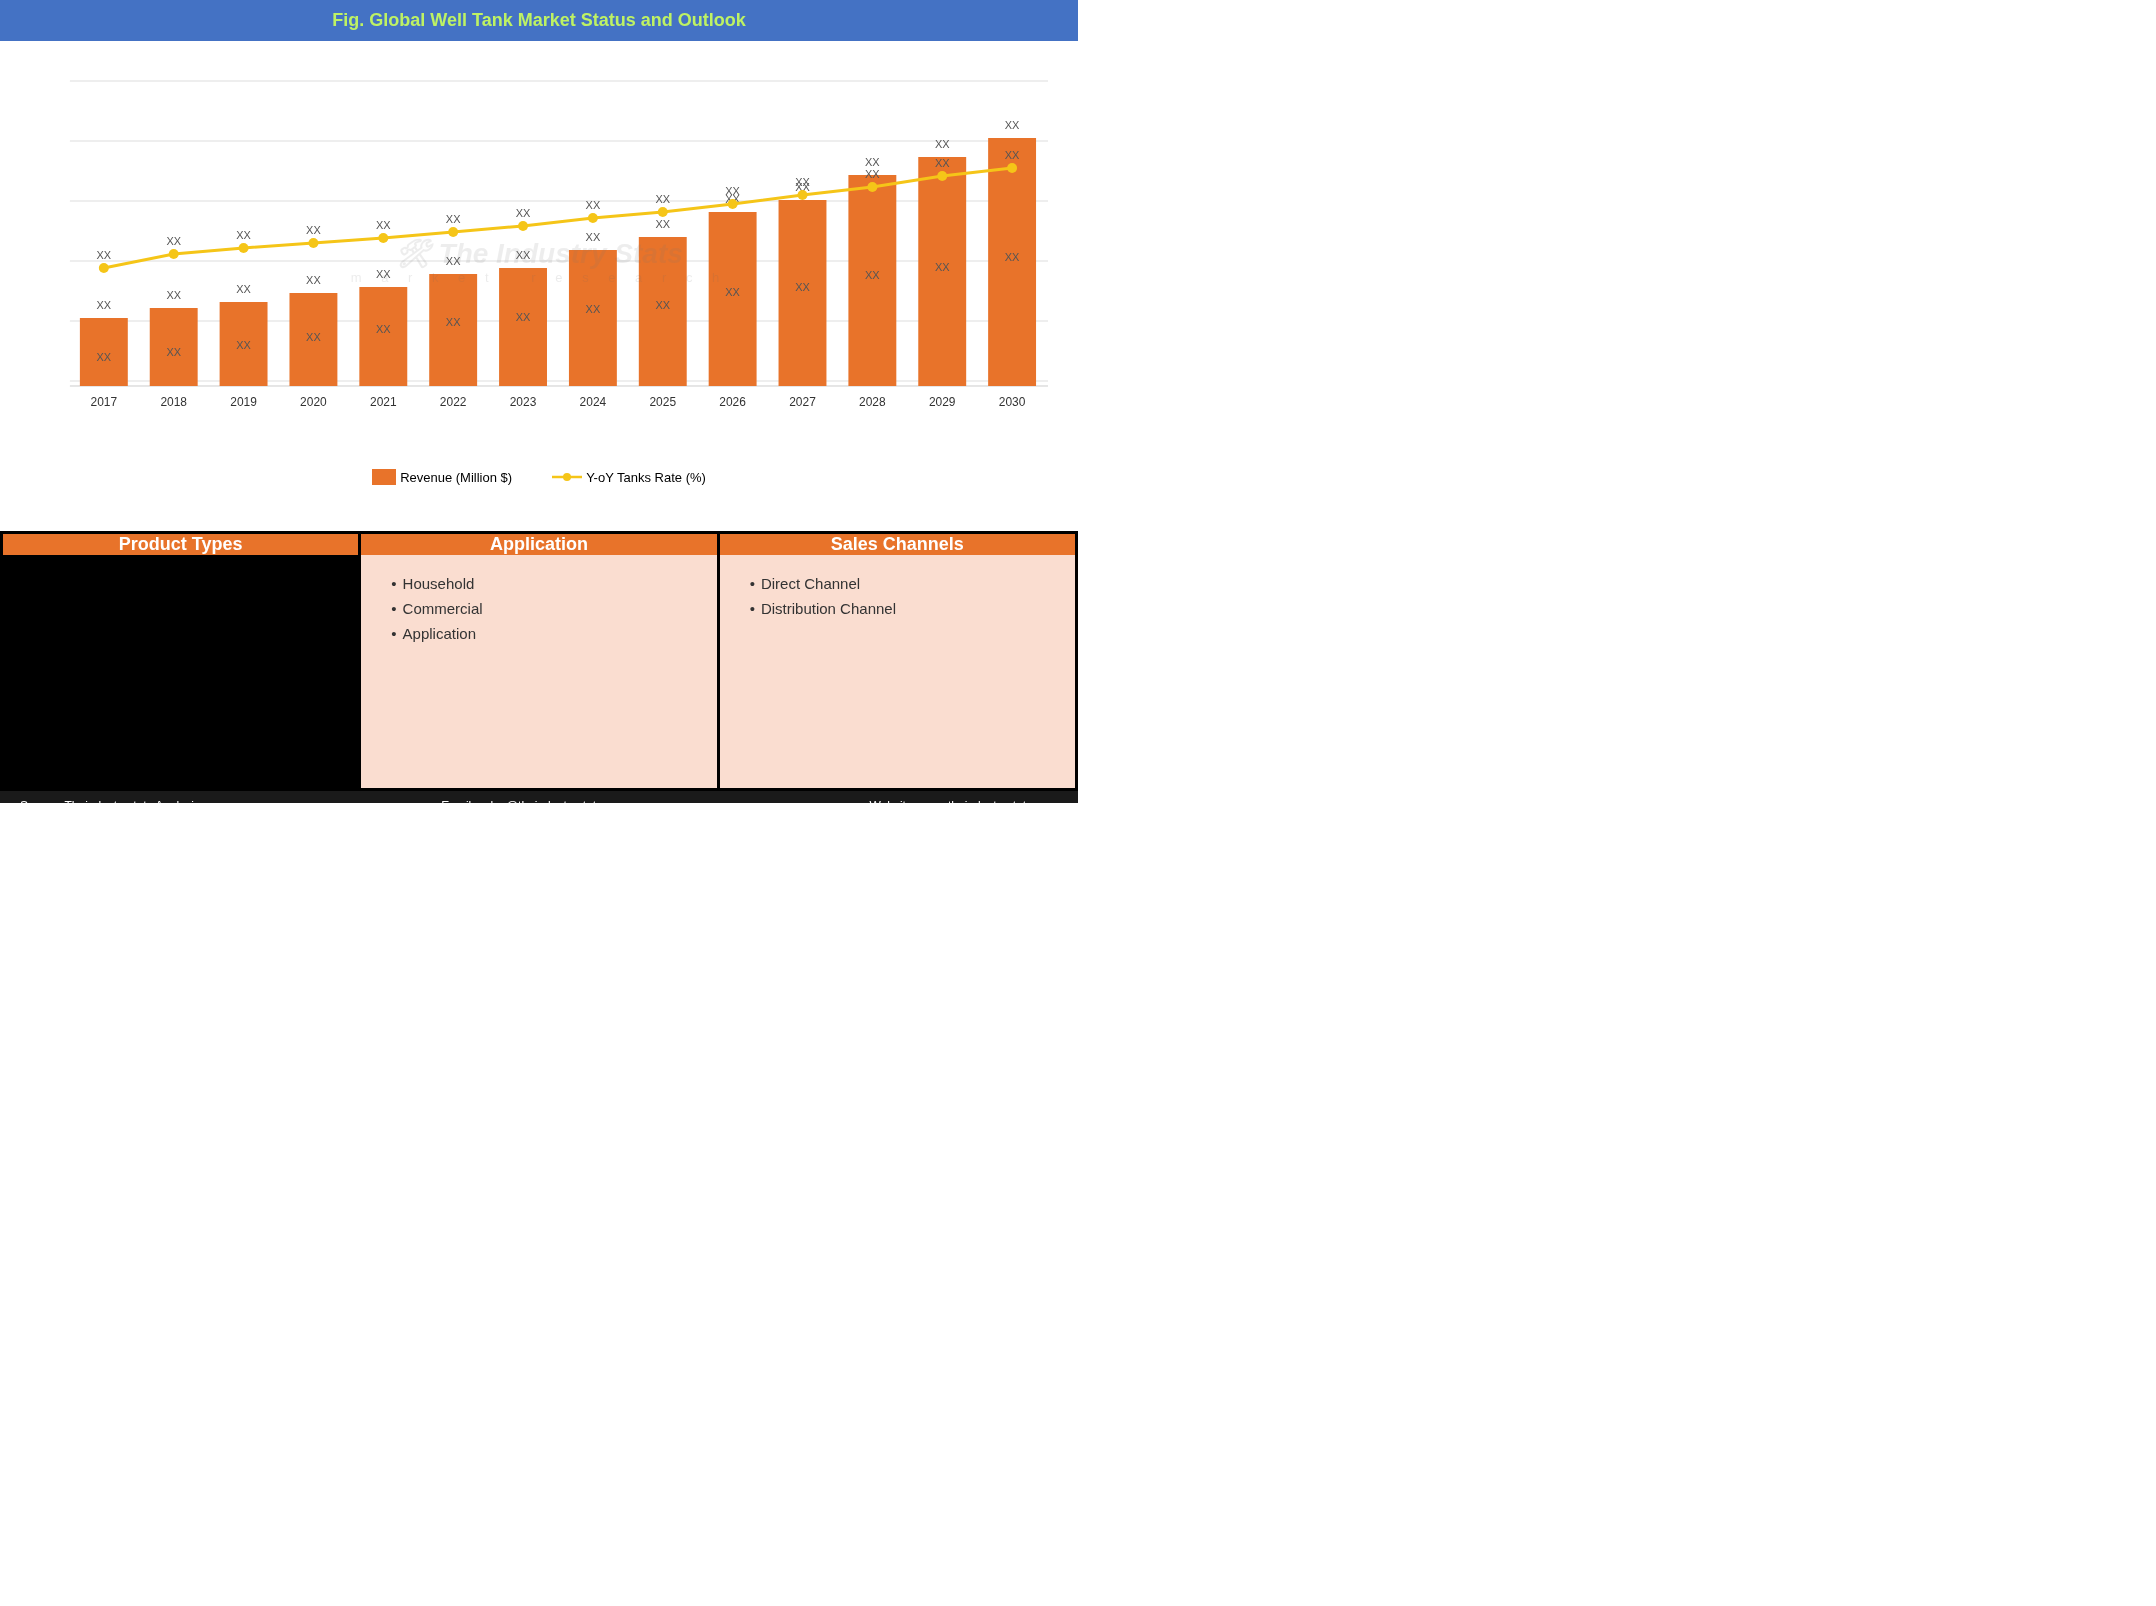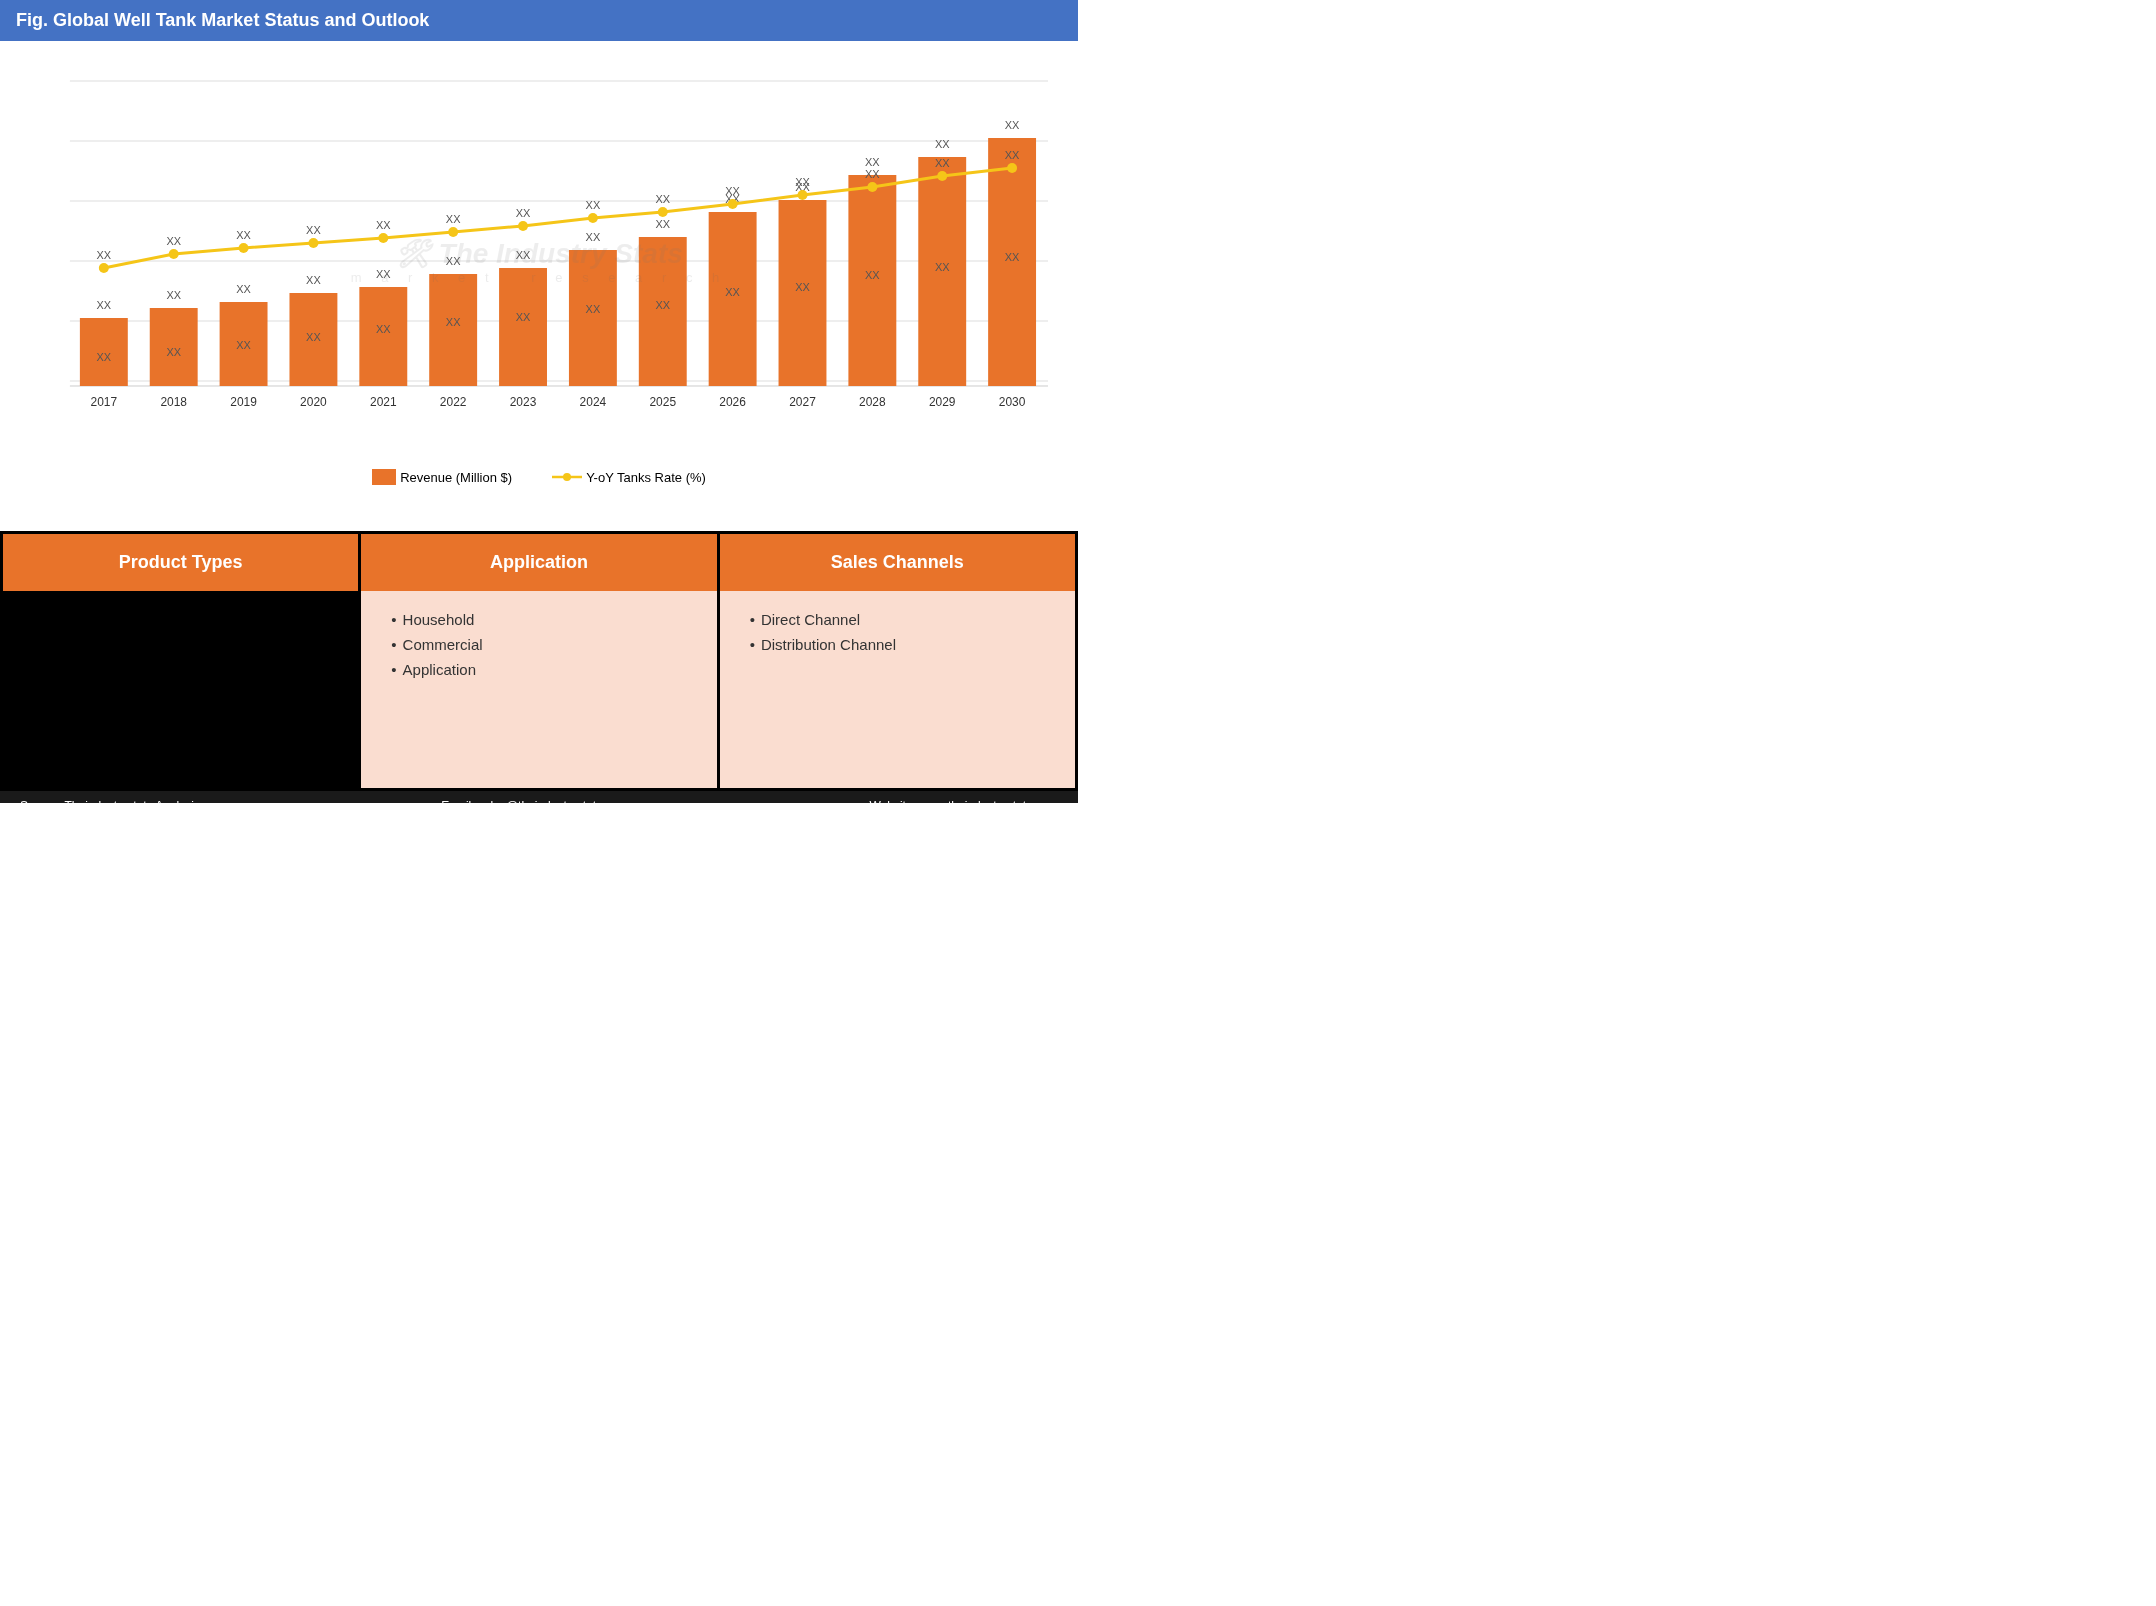--- a/index.html
+++ b/index.html
@@ -7,24 +7,25 @@
       width: 1078px;
       height: 803px;
       font-family: Arial, sans-serif;
       background: #fff;
       overflow: hidden;
     }
 
     
     .header {
       background: #4472C4;
-      color: #ffffff;
+      color: #bef264;
       padding: 10px 16px;
       font-size: 18px;
       font-weight: bold;
+      text-align: center;
     }
 
     
     .chart-area {
       background: #fff;
       padding: 20px 20px 10px 20px;
       height: 490px;
       position: relative;
     }
 
@@ -74,21 +75,21 @@
     .category-box {
       flex: 1;
       display: flex;
       flex-direction: column;
     }
 
     .category-header {
       background: #E8732A;
       color: white;
       text-align: center;
-      padding: 18px 10px;
+      padding: 0 10px;
       font-size: 18px;
       font-weight: 600;
     }
 
     .category-body {
       background: #FADDD0;
       flex: 1;
       padding: 20px 30px;
       font-size: 15px;
       color: #333;

